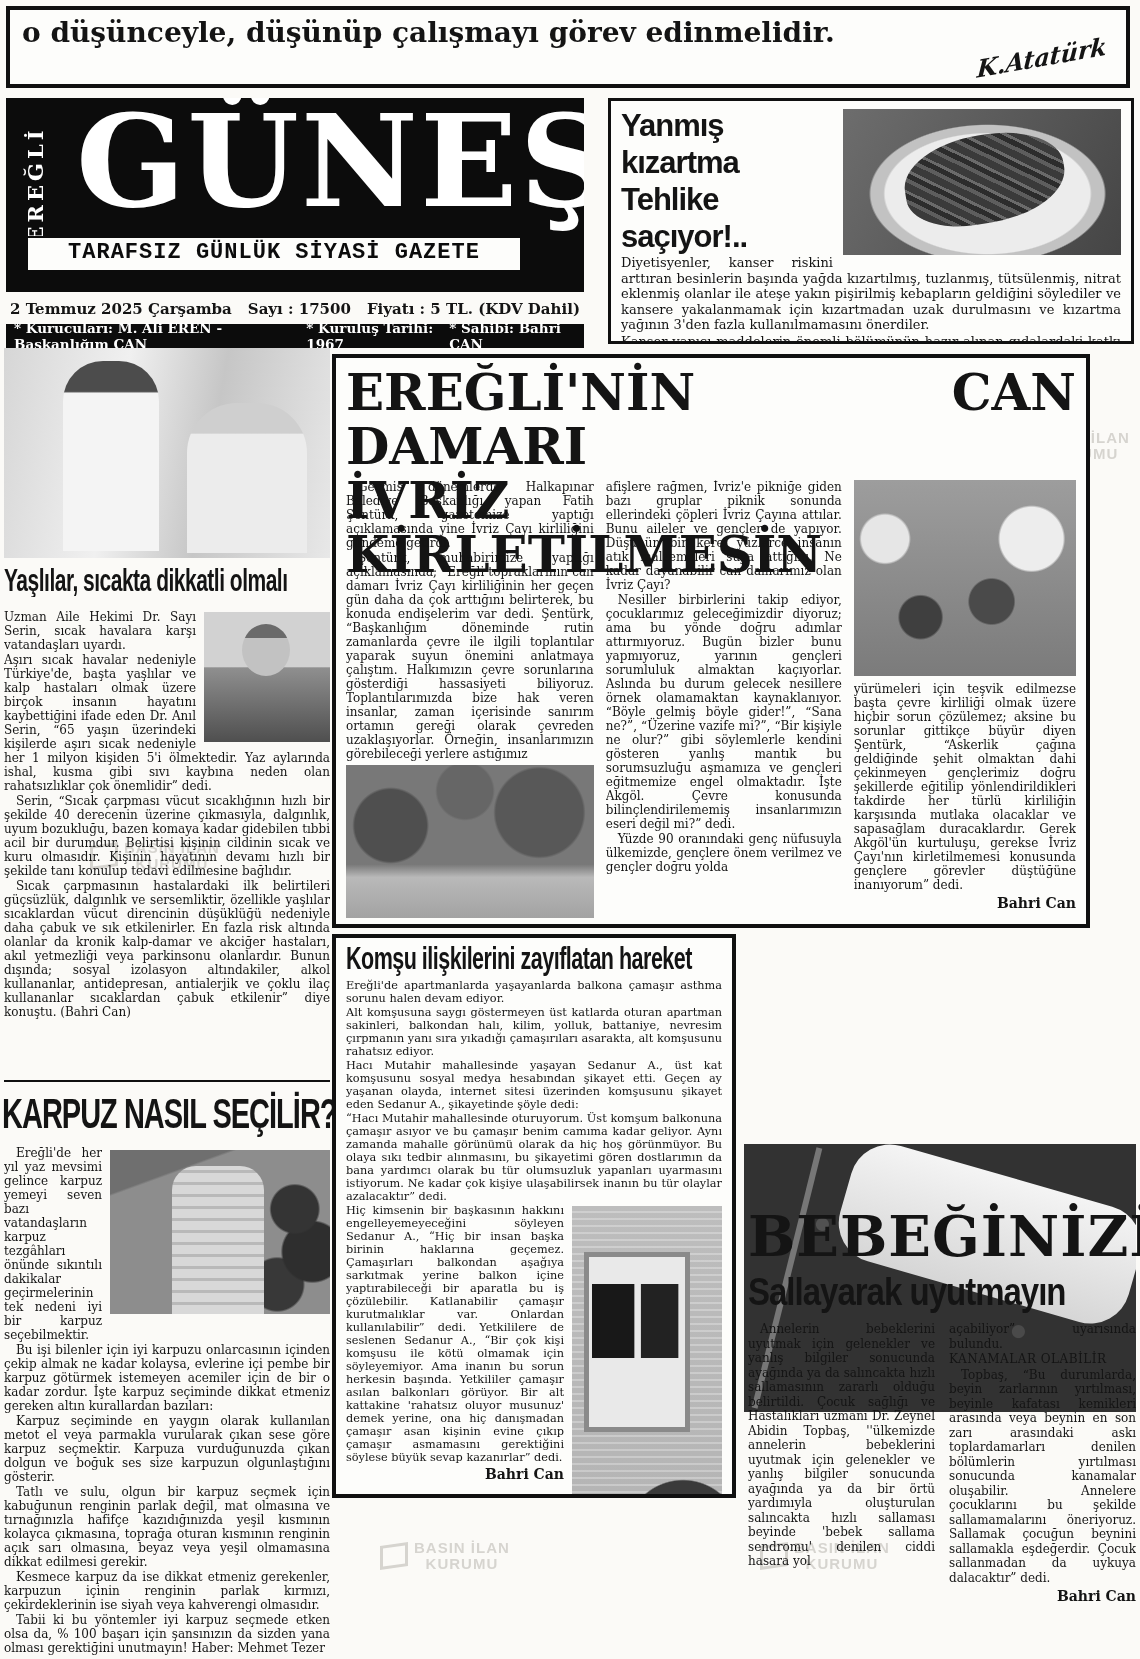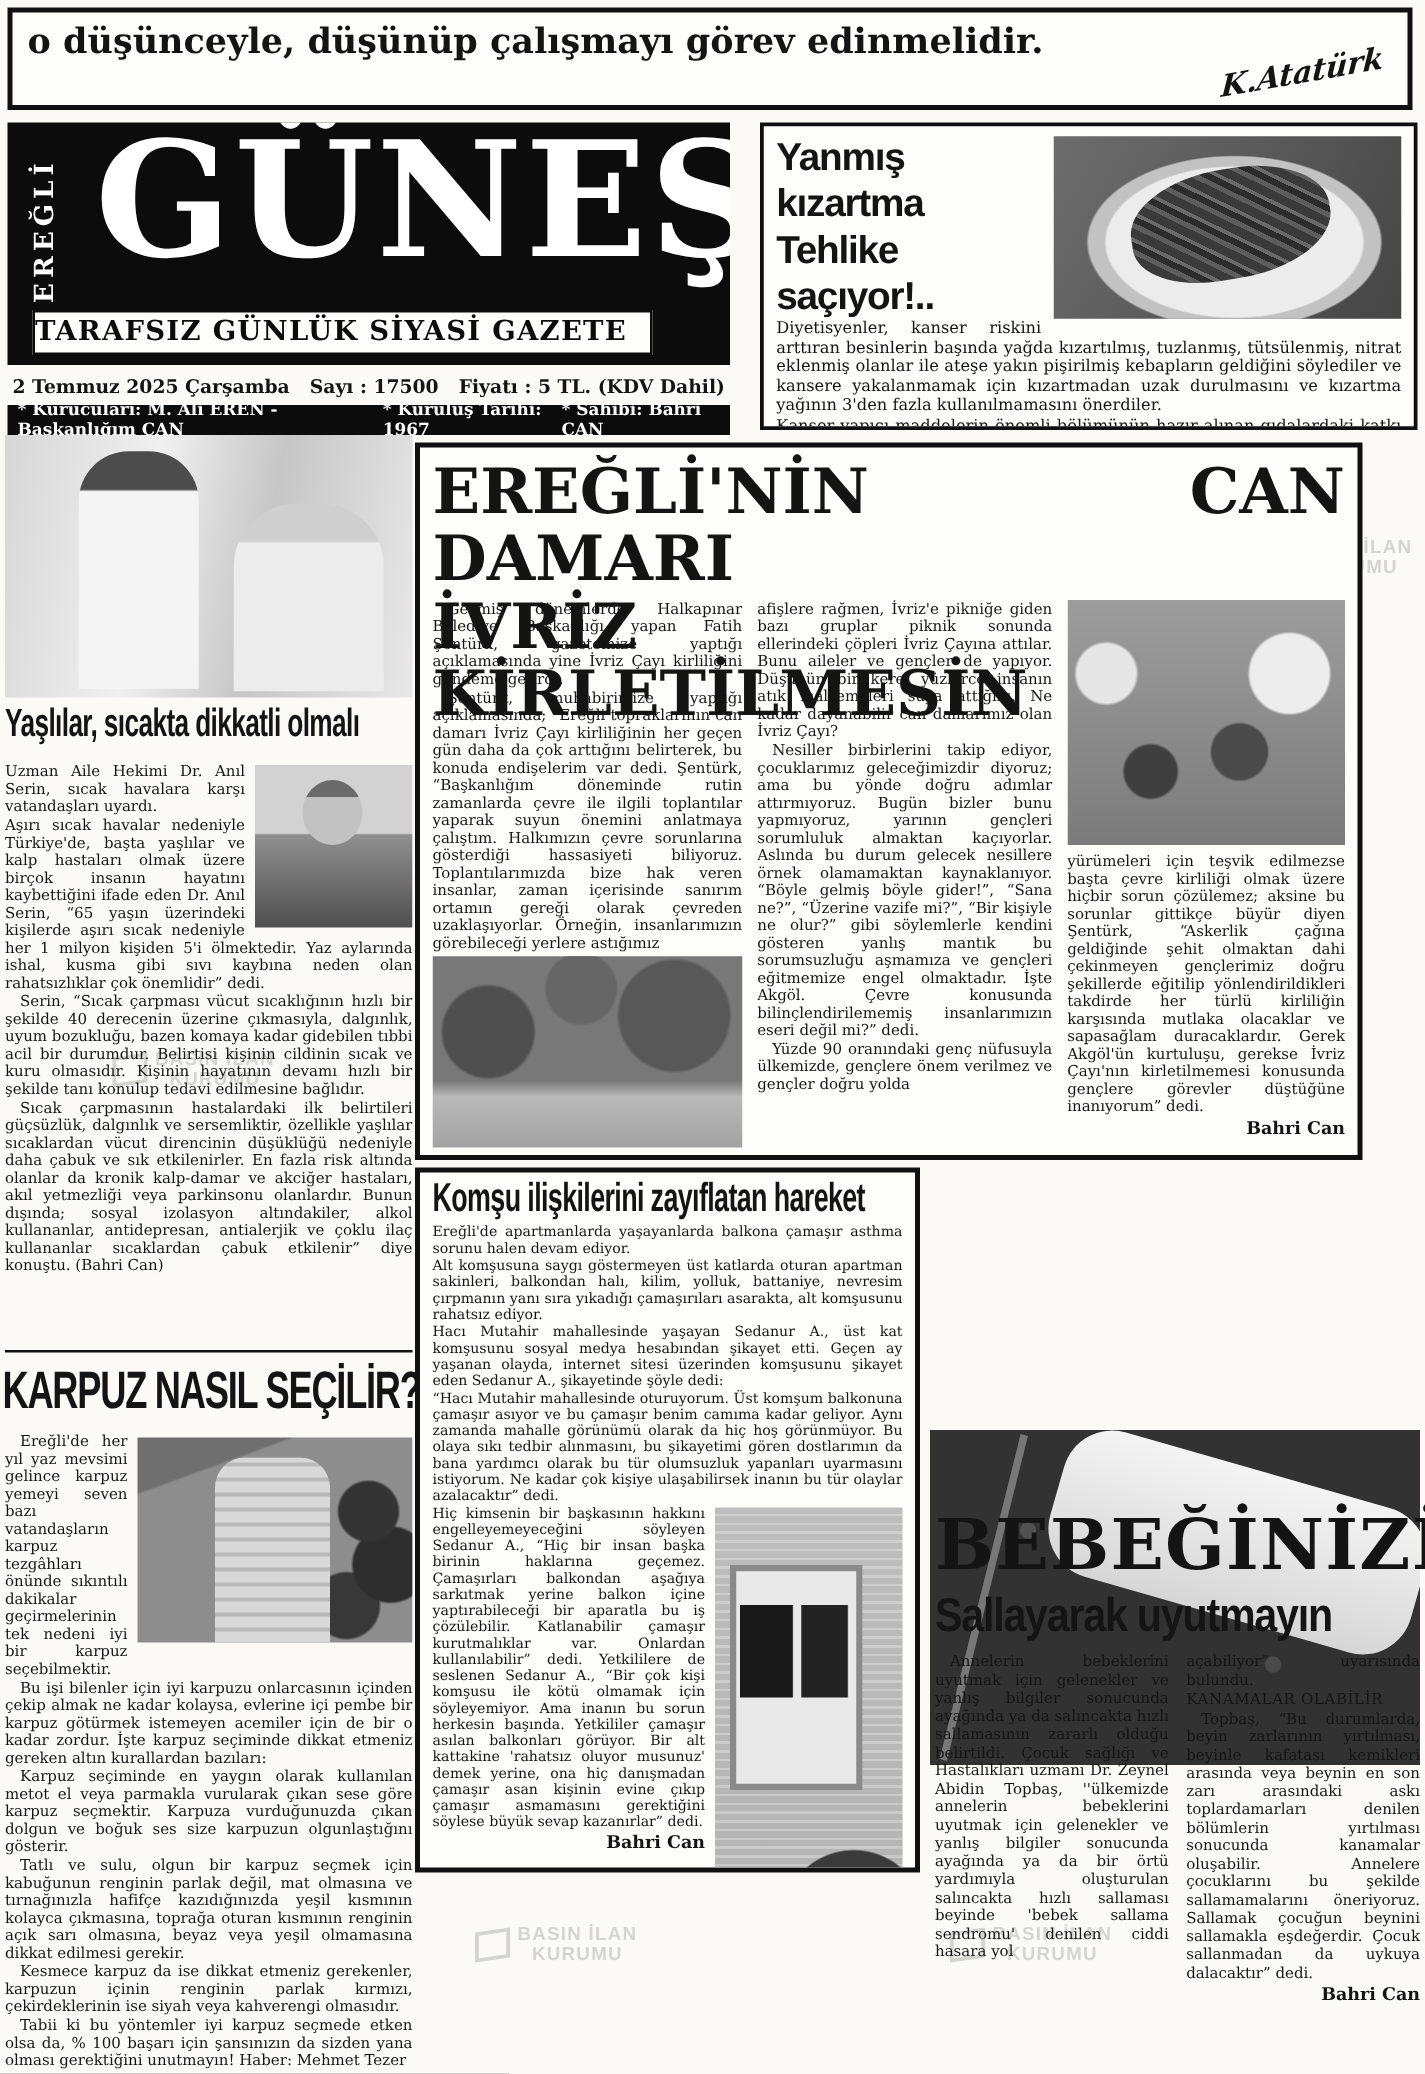--- a/index.html
+++ b/index.html
@@ -24,22 +24,22 @@
   .quote-banner{left:6px;top:6px;width:1124px;height:82px;border:4px solid #101010;background:#fdfdfb;
     box-sizing:border-box;padding:4px 12px 0 12px;font-size:28px;line-height:37px;font-weight:600;}
   .sig{position:absolute;right:18px;bottom:8px;font-style:italic;font-weight:bold;font-size:24px;
     transform:rotate(-10deg) skewX(-14deg);}
   
   .masthead{left:6px;top:98px;width:578px;height:194px;background:#0c0c0c;color:#fff;box-sizing:border-box;overflow:hidden;}
   .region{position:absolute;left:-46px;top:74px;width:150px;text-align:center;transform:rotate(-90deg);
     font-weight:bold;font-size:21px;letter-spacing:4px;color:#fff;}
   .logo{position:absolute;left:52px;top:-12px;font-family:"DejaVu Serif",serif;font-weight:bold;
     font-size:128px;line-height:150px;letter-spacing:2px;color:#fff;margin-left:18px;}
-  .tagline{position:absolute;left:20px;bottom:8px;width:492px;height:32px;background:#fdfdfb;color:#0c0c0c;
-    border:2px solid #0c0c0c;font-weight:bold;font-size:22px;line-height:30px;letter-spacing:1px;}
+  .tagline{position:absolute;left:20px;bottom:20px;width:492px;height:32px;background:#fdfdfb;color:#0c0c0c;
+    border:2px solid #0c0c0c;text-align:center;font-weight:bold;font-size:22px;line-height:30px;letter-spacing:1px;font-family:Liberation Mono, monospace;}
   .dateline{left:6px;top:296px;width:578px;height:26px;display:flex;justify-content:space-between;
     align-items:center;font-weight:bold;font-size:15px;padding:0 4px;box-sizing:border-box;}
   .founders{left:6px;top:324px;width:578px;height:24px;background:#0c0c0c;color:#fff;display:flex;
     justify-content:space-between;align-items:center;font-weight:bold;font-size:13.5px;padding:0 8px;box-sizing:border-box;}
   
   .fried-box{left:608px;top:98px;width:526px;height:246px;border:3px solid #101010;box-sizing:border-box;
     padding:6px 10px;overflow:hidden;background:#fdfdfb;}
   .fried-title{font-family:"Liberation Sans",sans-serif;font-weight:bold;font-size:31px;line-height:37px;letter-spacing:-1px;}
   .fried-body{font-size:13px;line-height:15.5px;text-align:justify;}
   
@@ -291,21 +291,21 @@
 
   <div class="z photo ph-elderly">
     <div class="fig-nurse"></div>
     <div class="fig-elder"></div>
   </div>
   <div class="z eld-headline">Yaşlılar, sıcakta dikkatli olmalı</div>
   <div class="z eld-body">
     <div class="photo ph-doctor">
       <div class="doc-head"></div>
     </div>
-    <p>Uzman Aile Hekimi Dr. Anıl Serin, sıcak havalara karşı vatandaşları uyardı.</p>
+    <p>Uzman Aile Hekimi Dr. Sayı Serin, sıcak havalara karşı vatandaşları uyardı.</p>
     <p>Aşırı sıcak havalar nedeniyle Türkiye'de, başta yaşlılar ve kalp hastaları olmak üzere birçok insanın hayatını kaybettiğini ifade eden Dr. Anıl Serin, “65 yaşın üzerindeki kişilerde aşırı sıcak nedeniyle her 1 milyon kişiden 5'i ölmektedir. Yaz aylarında ishal, kusma gibi sıvı kaybına neden olan rahatsızlıklar çok önemlidir” dedi.</p>
     <p class="ind">Serin, “Sıcak çarpması vücut sıcaklığının hızlı bir şekilde 40 derecenin üzerine çıkmasıyla, dalgınlık, uyum bozukluğu, bazen komaya kadar gidebilen tıbbi acil bir durumdur. Belirtisi kişinin cildinin sıcak ve kuru olmasıdır. Kişinin hayatının devamı hızlı bir şekilde tanı konulup tedavi edilmesine bağlıdır.</p>
     <p class="ind">Sıcak çarpmasının hastalardaki ilk belirtileri güçsüzlük, dalgınlık ve sersemliktir, özellikle yaşlılar sıcaklardan vücut direncinin düşüklüğü nedeniyle daha çabuk ve sık etkilenirler. En fazla risk altında olanlar da kronik kalp-damar ve akciğer hastaları, akıl yetmezliği veya parkinsonu olanlardır. Bunun dışında; sosyal izolasyon altındakiler, alkol kullananlar, antidepresan, antialerjik ve çoklu ilaç kullananlar sıcaklardan çabuk etkilenir” diye konuştu. (Bahri Can)</p>
   </div>
   <div class="z divider"></div>
 
   <div class="z karpuz-headline">KARPUZ NASIL SEÇİLİR?</div>
   <div class="z karpuz-body">
     <div class="photo ph-melon">
       <div class="melon-man"></div>

